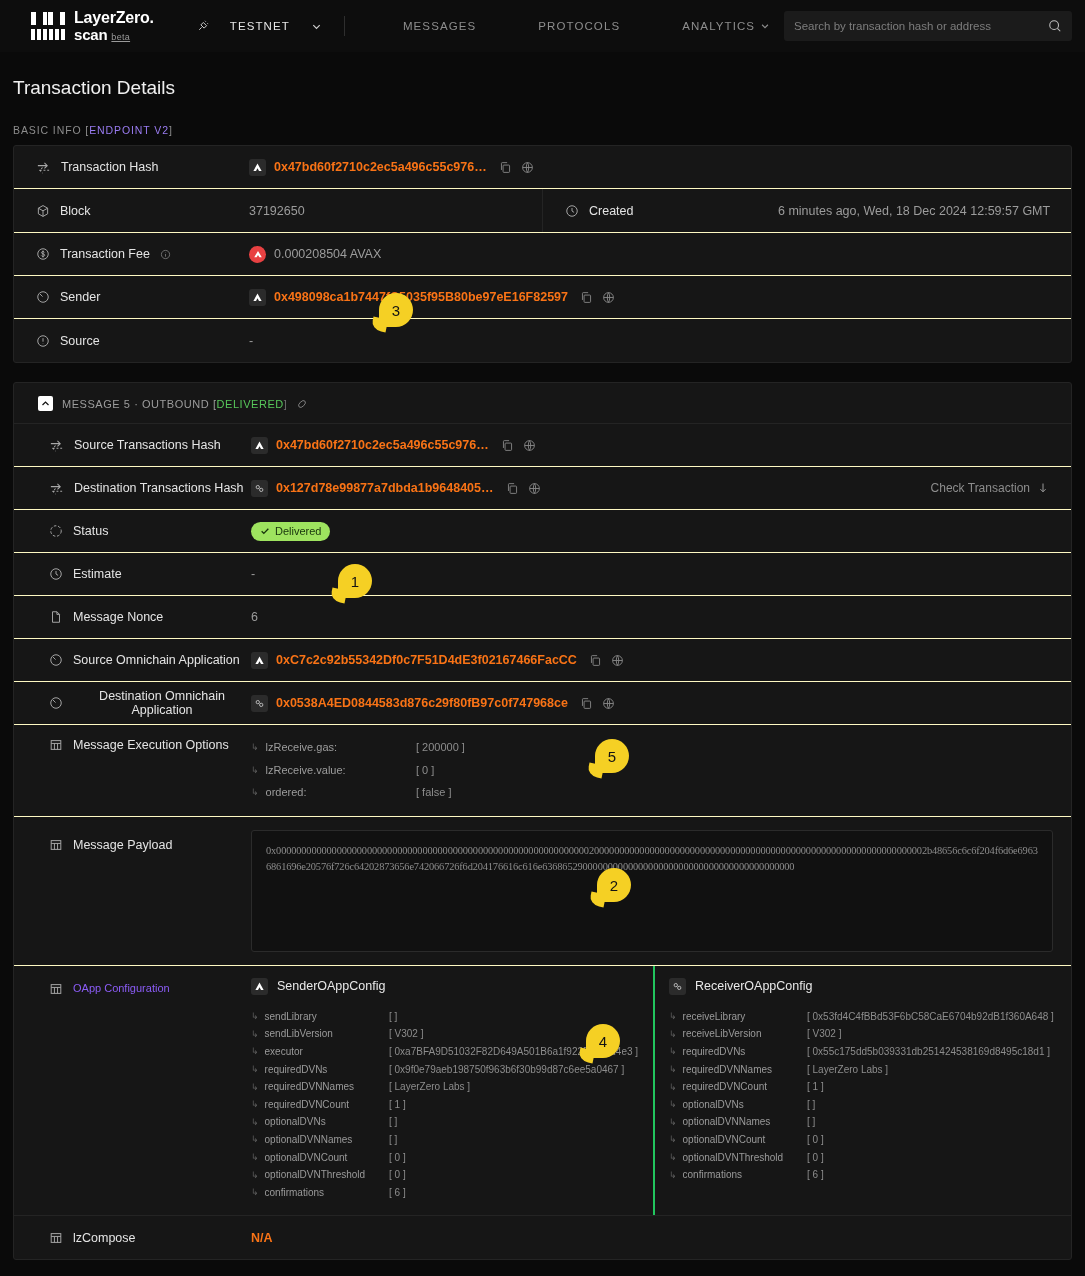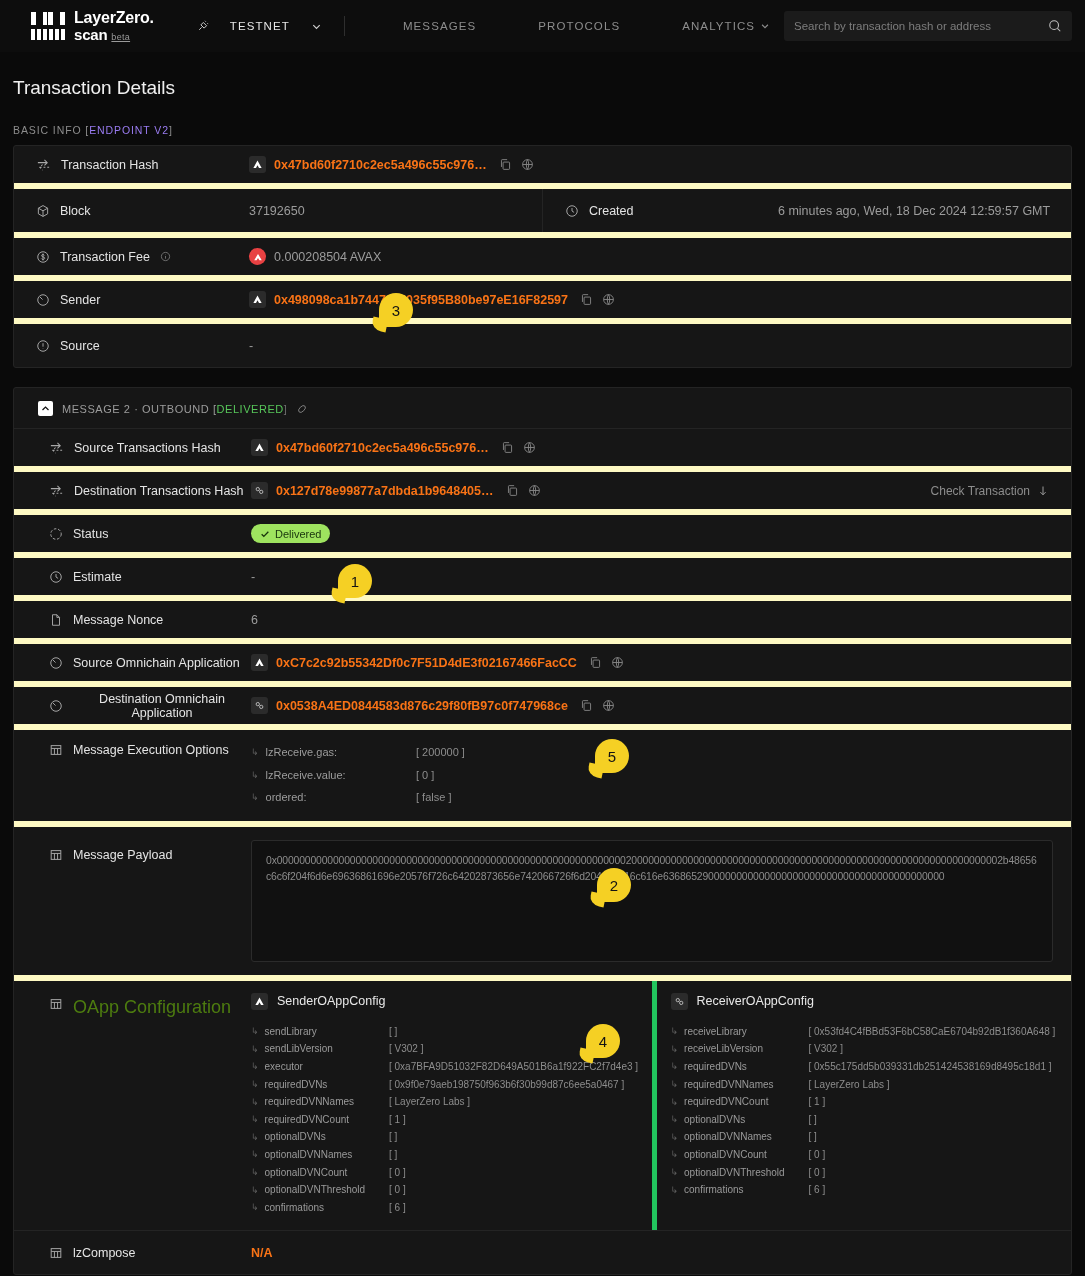--- a/index.html
+++ b/index.html
@@ -75,21 +75,21 @@
   .card {
     background: #161616;
     border: 1px solid #242424;
     border-radius: 3px;
     overflow: hidden;
   }
   .card + .card { margin-top: 19px; }
 
   .row {
     display: flex; align-items: stretch;
-    border-bottom: 6px solid #fef9c3;
+    border-bottom: 1px solid #fef9c3;
     min-height: 43px;
   }
   .row:last-child { border-bottom: none; }
   .row.split > .half { flex: 1; display: flex; align-items: center; min-height: 43px; }
   .row.split > .half + .half { border-left: 1px solid #242424; }
 
   .cell-label {
     width: 235px; flex: none;
     display: flex; align-items: center; gap: 10px;
     padding-left: 22px;
@@ -154,37 +154,37 @@
     font-size: 11px; color: #9c9c9c;
   }
   .kv-arrow { color: #5d5d5d; font-size: 9px; }
   .kv-val { font-size: 11px; color: #8d8d8d; }
 
   
   .payload-wrap { flex: 1; padding: 13px 18px 13px 0; }
   .payload-box {
     background: #111111; border: 1px solid #2b2b2b; border-radius: 3px;
     height: 122px; padding: 12px 14px;
-    font-family: Liberation Sans, sans-serif;
+    font-family: Liberation Serif, serif;
     font-size: 10.4px; line-height: 16px; color: #8d8d8d;
     word-break: break-all; overflow: hidden;
     letter-spacing: -0.15px;
   }
 
   
   .oapp-row { display: flex; align-items: stretch; border-bottom: 1px solid #242424; }
   .oapp-label {
     width: 237px; flex: none;
     display: flex; align-items: flex-start; gap: 10px;
     padding: 16px 0 0 35px;
-    font-size: 18px; color: #4d7c0f;
+    font-size: 11px; color: #8b5cf6;
   }
   .oapp-cols { flex: 1; display: flex; }
   .oapp-col { flex: 1; padding: 12px 0 14px 0; }
-  .oapp-col + .oapp-col { border-left: 5px solid #22c55e; padding-left: 14px; }
+  .oapp-col + .oapp-col { border-left: 2px solid #22c55e; padding-left: 14px; }
   .oapp-col-head {
     display: flex; align-items: center; gap: 9px;
     font-size: 12.5px; color: #e8e8e8; margin-bottom: 13px;
   }
   .oapp-kv { display: flex; align-items: center; height: 17.6px; }
   .oapp-k {
     width: 138px; flex: none;
     display: flex; align-items: center; gap: 6px;
     font-size: 10px; color: #9a9a9a;
   }
@@ -445,21 +445,21 @@
   </div>
 
   <div class="card nested">
 
     <div class="msg-head">
       <span class="msg-sq">
         <svg width="9" height="9" viewBox="0 0 12 12" fill="none" stroke="#111" stroke-width="1.6">
             <path d="M2 8l4-4 4 4"></path>
           </svg>
       </span>
-      <span class="msg-title"><span>MESSAGE 2 · OUTBOUND [</span><span class="delivered">DELIVERED</span><span class="brk">]</span></span>
+      <span class="msg-title"><span>MESSAGE 5 · OUTBOUND [</span><span class="delivered">DELIVERED</span><span class="brk">]</span></span>
       <span class="ico">
         <svg width="12" height="12" viewBox="0 0 16 16" fill="none" stroke="#8a8a8a" stroke-width="1.1">
             <ellipse cx="8" cy="8" rx="5.5" ry="3.2" transform="rotate(-45 8 8)"></ellipse>
           </svg>
       </span>
     </div>
 
     <div class="row">
       <div class="cell-label">
         <span class="ico">

